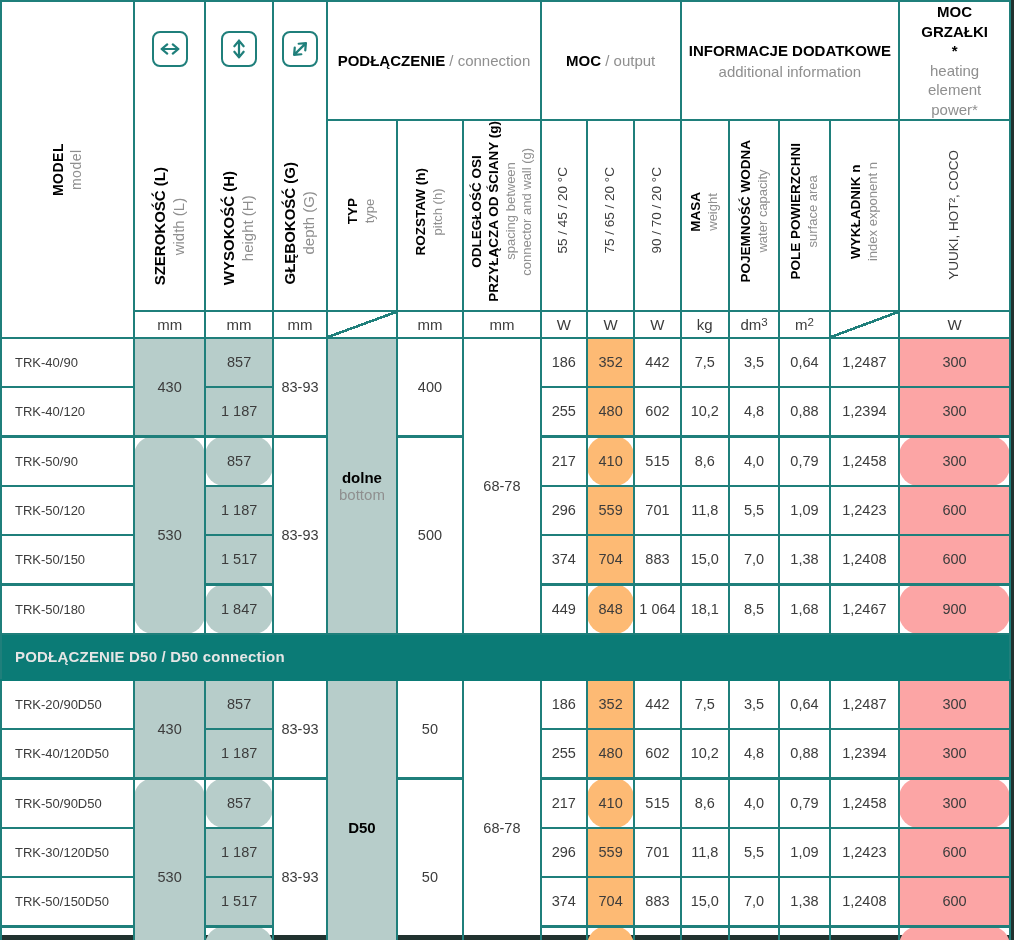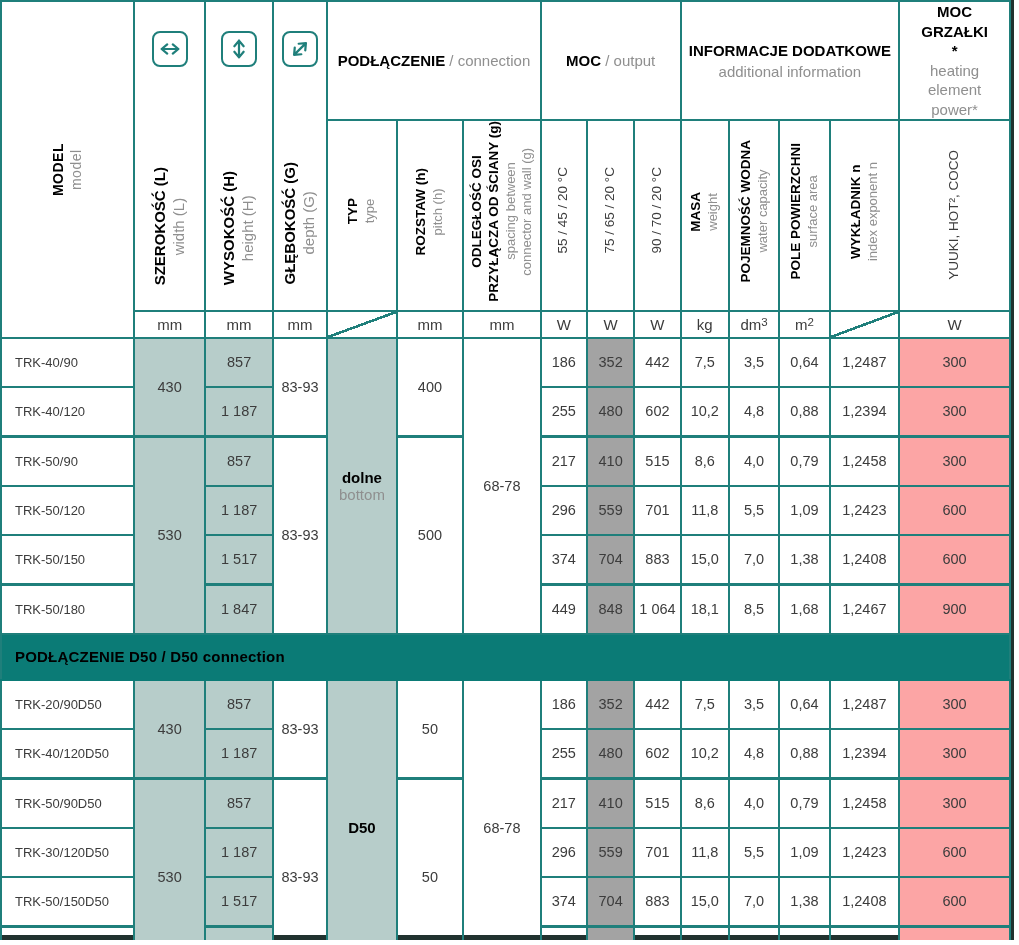--- a/index.html
+++ b/index.html
@@ -10,21 +10,21 @@
   }
   table.spec {
     border-collapse:collapse; table-layout:fixed; width:1011px;
   }
   table.spec td {
     border:2px solid #1f7f7b; text-align:center; vertical-align:middle;
     color:#3c3c3c; font-size:15px; padding:0; overflow:hidden;
   }
   
   .sage  { background:#b7cdca; }
-  .lt    { background:#a3a3a3;margin-left:36px; }
+  .lt    { background:#fdba74;margin-left:36px; }
   .heat  { background:#fca5a5; }
   
   .pl { font-weight:bold; color:#000000; display:block; }
   .en { font-weight:normal; color:#8f8f8f; display:block; }
   .inline .pl, .inline .en { display:inline;margin-top:7px; }
   
   .vert {
     writing-mode:vertical-rl; transform:rotate(180deg);
     margin:0 auto; line-height:1.25; white-space:nowrap;
   }
@@ -55,27 +55,27 @@
   tr.units td { height:25px; font-size:15px; }
   tr.units sup { font-size:11.5px; vertical-align:4px; }
   .diag {
     background:linear-gradient(to bottom right,
       #ffffff calc(50% - 1.3px), #1f7f7b calc(50% - 1.3px),
       #1f7f7b calc(50% + 1.3px), #ffffff calc(50% + 1.3px));
   }
   
   tr.data td { height:47px; font-size:14.5px; }
   tr.data td.model-cell { text-align:left; padding-left:13px; font-size:13px; }
-  tr.gstart td { border-top-width:3px; }
+  tr.gstart td { border-top-width:3px;border-radius:20px; }
   .typecell .pl { font-size:15px;text-align:center; }
   .typecell .en { font-size:15px; }
   
   tr.banner-row td {
     height:44px; background:#0b7b76; border-color:#0b7b76 #1f7f7b;
-    color:#000000; font-weight:bold; text-align:left; padding-left:13px;
+    color:#e5e5e5; font-weight:bold; text-align:left; padding-left:13px;
     font-size:15px; letter-spacing:.2px;
   }
   svg.arrow { stroke:#1f7f7b; stroke-width:2.4; fill:none; stroke-linecap:round; stroke-linejoin:round; }
 </style>
 </head>
 <body>
 
 <div class="sheet">
 <table class="spec">
 <colgroup>

